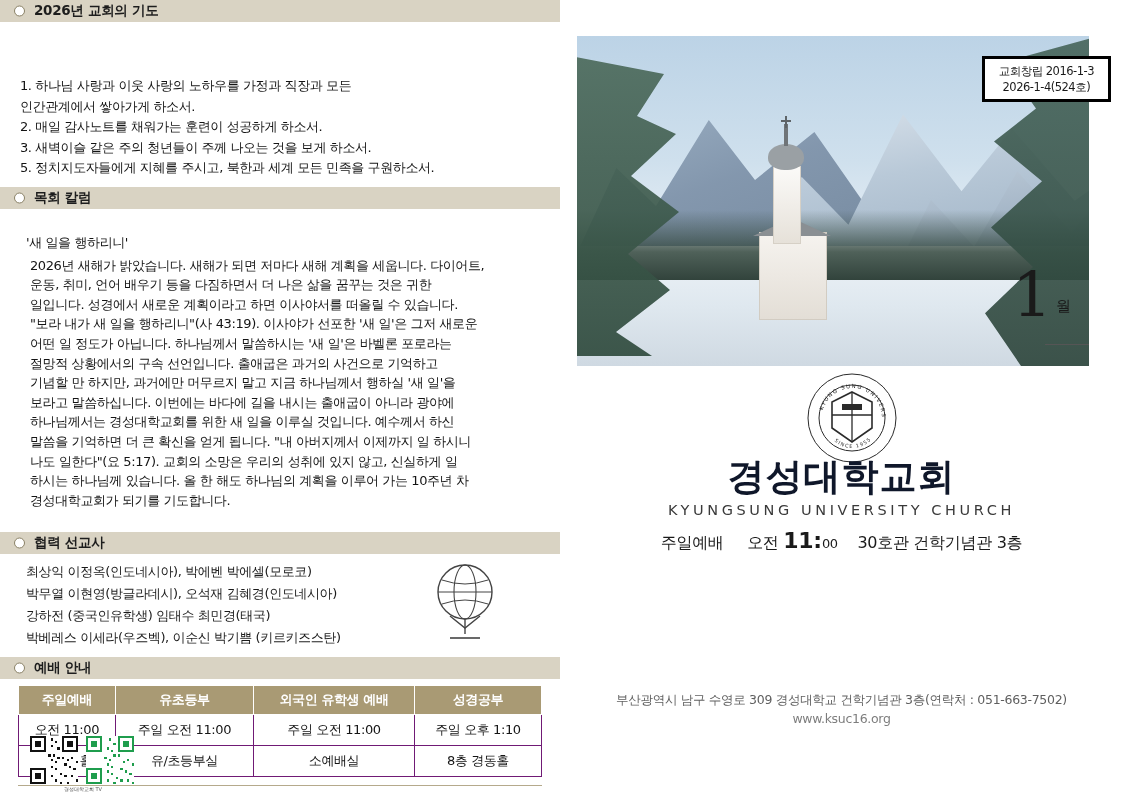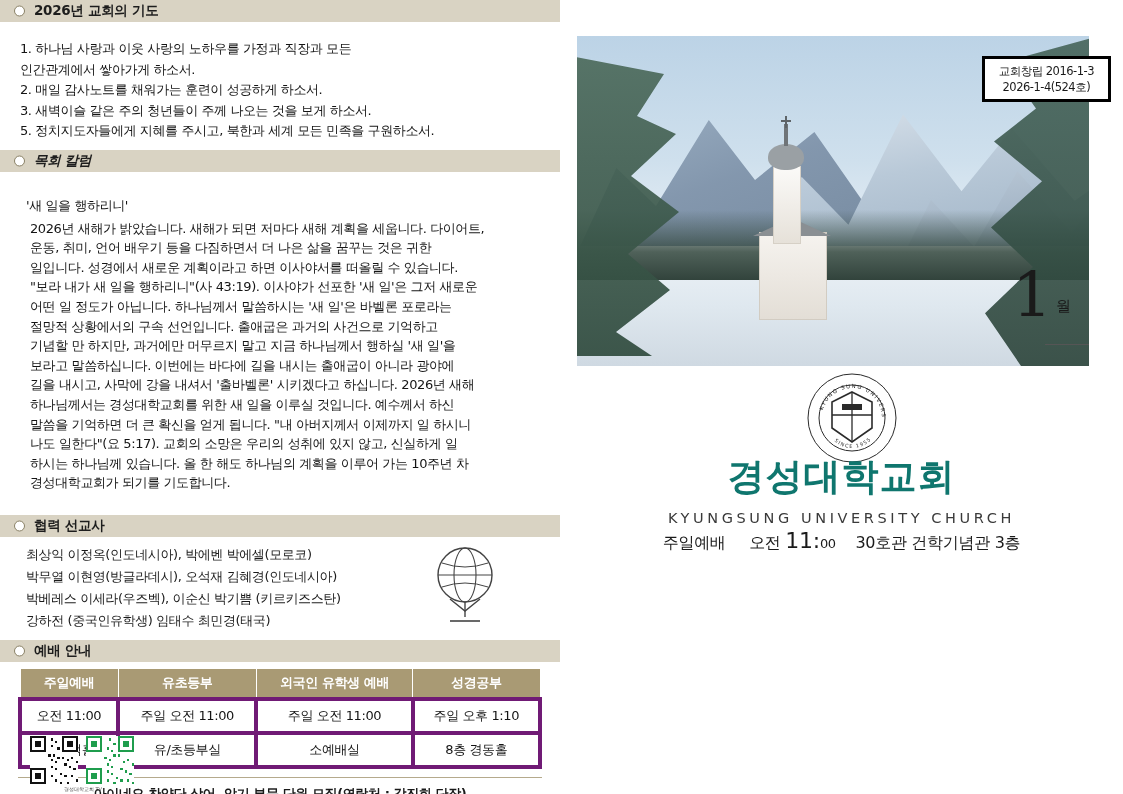--- a/index.html
+++ b/index.html
@@ -27,42 +27,42 @@
   }
   .sec-head .bullet{
     position:absolute;left:14px;top:50%;transform:translateY(-50%);
     width:9px;height:9px;border-radius:50%;
     background:#ffffff;border:1px solid #8a8166;
   }
   .body-text{
     font-size:13px;line-height:19.6px;letter-spacing:-0.4px;
     color:#141414;
   }
-  .prayer{padding:17px 18px 4px 20px;}
+  .prayer{padding:17px 18px 4px 20px;margin-top:37px;}
   .prayer p{margin:0 0 1px 0;}
 
   .column{padding:20px 16px 0 20px;}
   .column .title{font-size:13px;margin:4px 0 3px 6px;letter-spacing:-0.4px;}
   .column p{margin:0;padding-left:10px;}
 
   
   .miss{padding:9px 16px 6px 26px;position:relative;}
   .miss p{margin:0 0 4px 0;font-size:13px;letter-spacing:-0.4px;}
   .globe{
     position:absolute;right:52px;top:4px;width:86px;height:86px;
   }
 
   
   .tbl{margin:6px 18px 0 18px;border-collapse:collapse;width:524px;}
   .tbl th{
     background:#a99a74;color:#ffffff;font-size:13px;font-weight:bold;
     border:1px solid #ffffff;height:26px;letter-spacing:-0.4px;
   }
   .tbl td{
-    border:4px solid #701a75;height:28px;text-align:center;
+    border:1px solid #701a75;height:28px;text-align:center;
     font-size:13px;letter-spacing:-0.4px;color:#141414;
   }
 
   .footer-note{
     margin-top:8px;
     text-align:center;
     font-size:13px;font-weight:bold;letter-spacing:-0.4px;
     border-top:1px solid #b5aa8c;
     padding-top:7px;
     width:524px;margin-left:18px;
@@ -160,31 +160,31 @@
   .month .unit{font-size:15px;margin-left:4px;margin-bottom:6px;}
   .month-line{position:absolute;right:34px;top:344px;width:44px;height:1px;background:#555;}
 
   .emblem{
     position:absolute;left:246px;top:372px;width:92px;height:92px;
   }
   .church-name{
     position:absolute;left:0;top:452px;width:563px;text-align:center;
   }
   .church-name .kr{
-    font-size:37px;font-weight:bold;letter-spacing:1px;color:#0f766e;
+    font-size:37px;font-weight:bold;letter-spacing:1px;color:#0f172a;
     font-family:Liberation Serif, serif;
   }
   .church-name .en{
-    font-size:14.5px;letter-spacing:3.6px;color:#3a3a3a;margin-top:8px;
+    font-size:14.5px;letter-spacing:3.6px;color:#3a3a3a;margin-top:0;
   }
   .service-line{
     position:absolute;left:0;top:528px;width:563px;text-align:center;
     font-size:16px;letter-spacing:-0.3px;
   }
-  .service-line .big{font-size:22px;font-weight:normal;}
+  .service-line .big{font-size:22px;font-weight:bold;}
   .service-line .sm{font-size:13px;}
 
   .addr{
     position:absolute;left:0;top:690px;width:563px;text-align:center;
     color:#5f5f5f;font-size:12.5px;line-height:19px;letter-spacing:-0.3px;
   }
   .addr .url{color:#7d7d7d;}
 
   .qr{position:absolute;left:30px;top:736px;width:48px;height:48px;}
   .qr2{position:absolute;left:86px;top:736px;width:48px;height:48px;}
@@ -204,51 +204,50 @@
       <span>2026년 교회의 기도</span>
     </div>
     <div class="prayer body-text">
       <p>1.   하나님 사랑과 이웃 사랑의 노하우를 가정과 직장과 모든</p>
       <p>인간관계에서 쌓아가게 하소서.</p>
       <p>2. 매일 감사노트를 채워가는 훈련이 성공하게 하소서.</p>
       <p>3. 새벽이슬 같은 주의 청년들이 주께 나오는 것을 보게 하소서.</p>
       <p>5. 정치지도자들에게 지혜를 주시고, 북한과 세계 모든 민족을 구원하소서.</p>
     </div>
 
-    <div class="sec-head" style="margin-top:4px;font-style:italic;">
+    <div class="sec-head" style="margin-top:4px;">
       <span class="bullet"></span>
       <span>목회 칼럼</span>
     </div>
     <div class="column body-text">
       <div class="title">'새 일을 행하리니'</div>
       <p>2026년 새해가 밝았습니다. 새해가 되면 저마다 새해 계획을 세웁니다. 다이어트,</p>
       <p>운동, 취미, 언어 배우기 등을 다짐하면서 더 나은 삶을 꿈꾸는 것은 귀한</p>
       <p>일입니다. 성경에서 새로운 계획이라고 하면 이사야서를 떠올릴 수 있습니다.</p>
       <p>"보라 내가 새 일을 행하리니"(사 43:19). 이사야가 선포한 '새 일'은 그저 새로운</p>
       <p>어떤 일 정도가 아닙니다. 하나님께서 말씀하시는 '새 일'은 바벨론 포로라는</p>
       <p>절망적 상황에서의 구속 선언입니다. 출애굽은 과거의 사건으로 기억하고</p>
       <p>기념할 만 하지만, 과거에만 머무르지 말고 지금 하나님께서 행하실 '새 일'을</p>
       <p>보라고 말씀하십니다. 이번에는 바다에 길을 내시는 출애굽이 아니라 광야에</p>
-      <p>길을 내시고, 사막에 강을 내셔서 '출바벨론' 시키겠다고 하십니다. 2026년 새해</p>
       <p>하나님께서는 경성대학교회를 위한 새 일을 이루실 것입니다. 예수께서 하신</p>
       <p>말씀을 기억하면 더 큰 확신을 얻게 됩니다. "내 아버지께서 이제까지 일 하시니</p>
       <p>나도 일한다"(요 5:17). 교회의 소망은 우리의 성취에 있지 않고, 신실하게 일</p>
       <p>하시는 하나님께 있습니다. 올 한 해도 하나님의 계획을 이루어 가는 10주년 차</p>
       <p>경성대학교회가 되기를 기도합니다.</p>
     </div>
 
     <div class="sec-head" style="margin-top:22px;">
       <span class="bullet"></span>
       <span>협력 선교사</span>
     </div>
     <div class="miss">
       <p>최상익 이정옥(인도네시아),  박에벤 박에셀(모로코)</p>
       <p>박무열 이현영(방글라데시),  오석재 김혜경(인도네시아)</p>
+      <p>강하전 (중국인유학생) 임태수 최민경(태국)</p>
       <p>박베레스 이세라(우즈벡),  이순신 박기쁨 (키르키즈스탄)</p>
-      <p>강하전 (중국인유학생) 임태수 최민경(태국)</p>
       <div class="globe">
         <svg viewBox="0 0 86 86" width="86" height="86">
           <circle cx="43" cy="34" r="27" fill="none" stroke="#444" stroke-width="1.4"></circle>
           <ellipse cx="43" cy="34" rx="11" ry="27" fill="none" stroke="#444" stroke-width="1.1"></ellipse>
           <line x1="16" y1="34" x2="70" y2="34" stroke="#444" stroke-width="1.1"></line>
           <path d="M20 22 Q43 30 66 22" fill="none" stroke="#444" stroke-width="1"></path>
           <path d="M20 46 Q43 38 66 46" fill="none" stroke="#444" stroke-width="1"></path>
           <path d="M28 58 L43 70 L58 58" fill="none" stroke="#444" stroke-width="1.4"></path>
           <line x1="43" y1="61" x2="43" y2="76" stroke="#444" stroke-width="1.4"></line>
           <line x1="28" y1="80" x2="58" y2="80" stroke="#444" stroke-width="1.6"></line>
@@ -347,20 +346,24 @@
 
     <div class="service-line">
       <span>주일예배</span>
       <span style="display:inline-block;width:14px;"></span>
       <span>오전</span>
       <span class="big">11:</span><span class="sm">00</span>
       <span style="display:inline-block;width:10px;"></span>
       <span>30호관 건학기념관 3층</span>
     </div>
 
+    <div class="addr">
+      <div>부산광역시 남구 수영로 309 경성대학교 건학기념관 3층(연락처 : 051-663-7502)</div>
+      <div class="url">www.ksuc16.org</div>
+    </div>
   </div>
 
   <div class="qr">
     <svg viewBox="0 0 21 21" width="48" height="48" shape-rendering="crispEdges">
       <rect width="21" height="21" fill="#fff"></rect>
       <g fill="#111">
         <rect x="0" y="0" width="7" height="1"></rect>
           <rect x="0" y="6" width="7" height="1"></rect>
         <rect x="0" y="0" width="1" height="7"></rect>
           <rect x="6" y="0" width="1" height="7"></rect>

